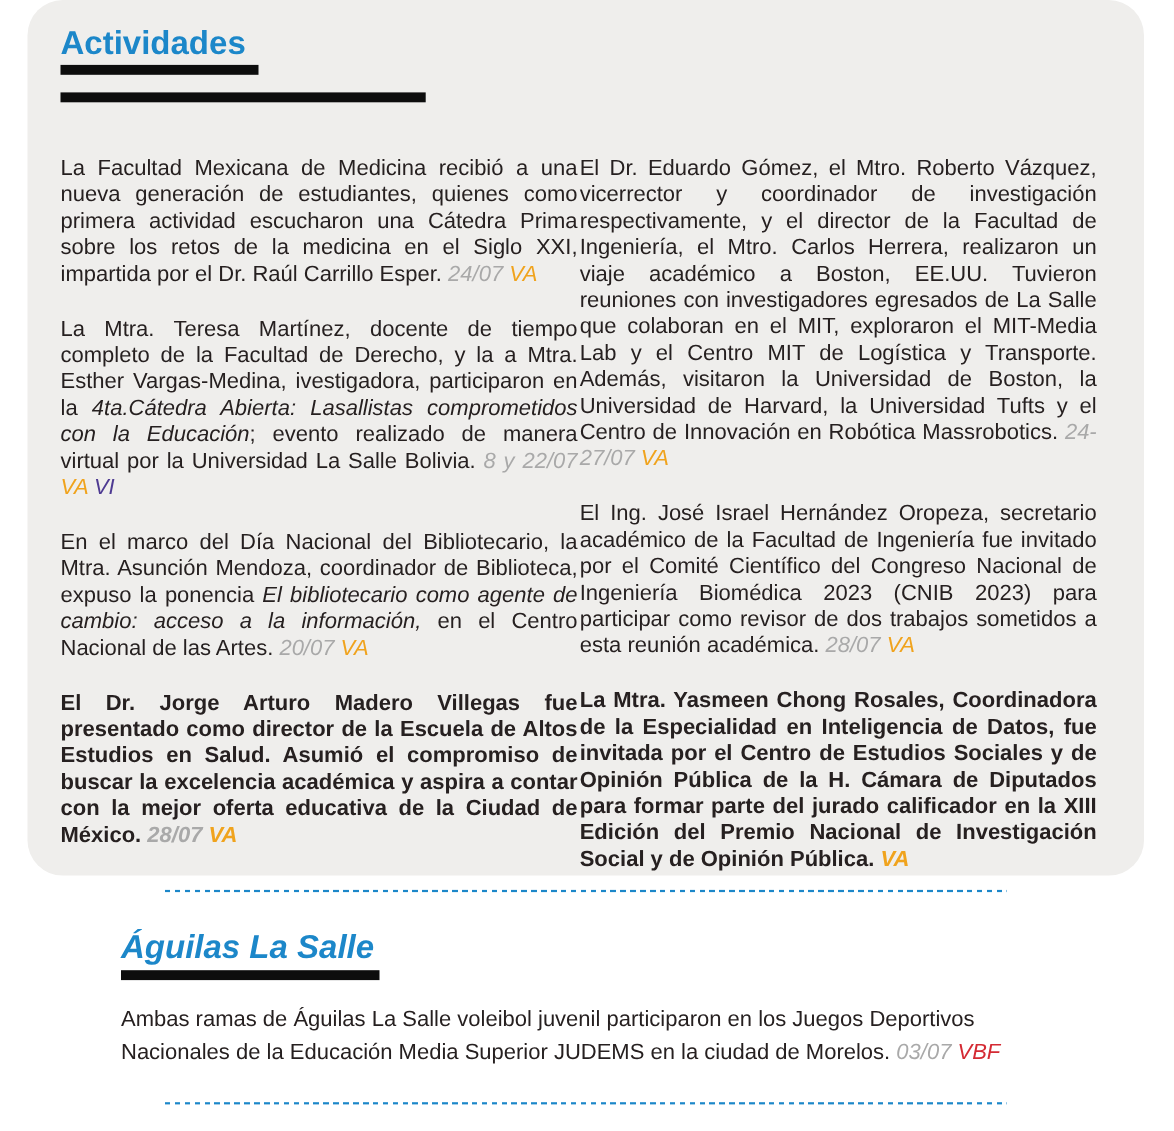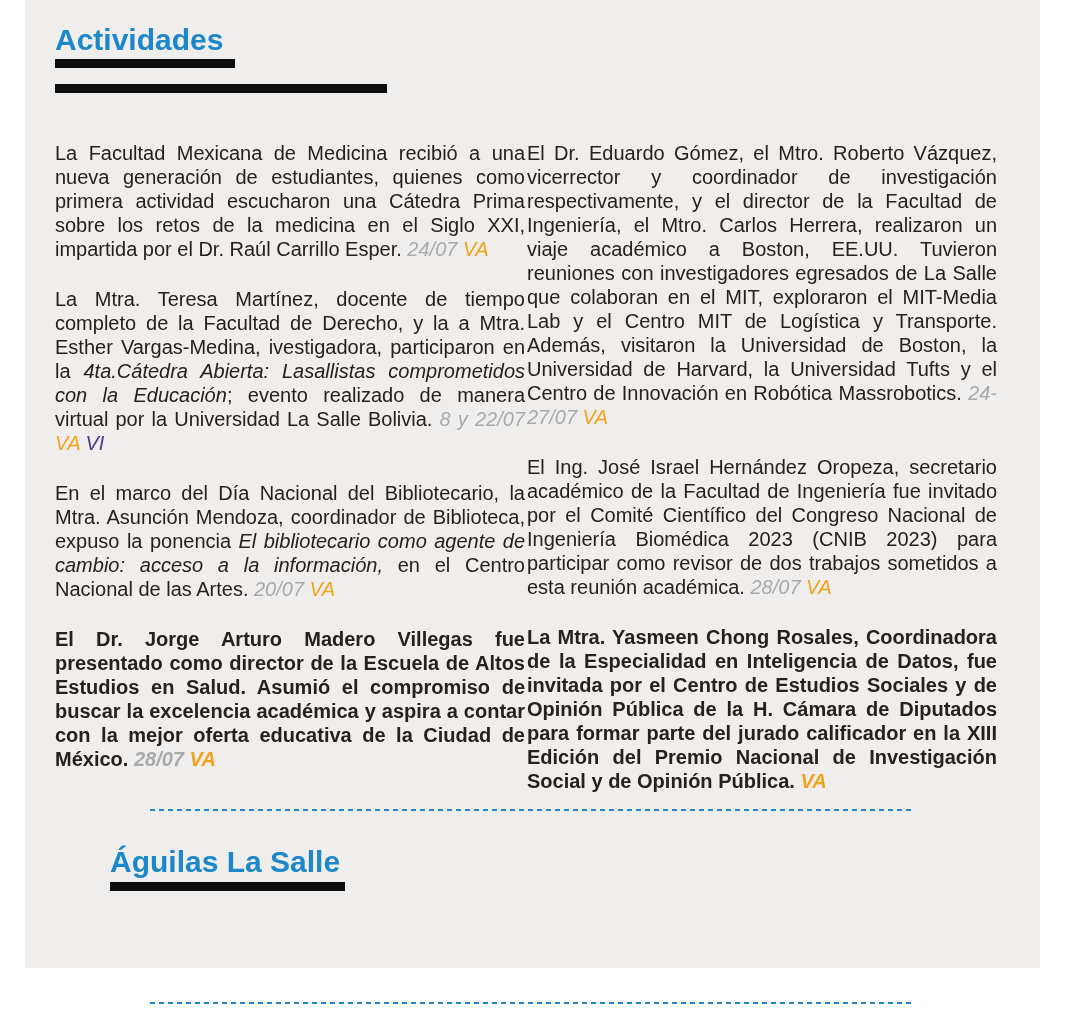--- a/index.html
+++ b/index.html
@@ -9,22 +9,23 @@
     height: 1028px;
     background: #ffffff;
     font-family: "Liberation Sans", sans-serif;
     overflow: hidden;
   }
   .canvas {
     position: absolute;
     left: 25px;
     top: 0;
     width: 1015px;
-    height: 968px;
+    height: 796px;
     background: var(--canvas_bg, #efeeec);
+    border-radius: 32px;
   }
   .heading-block {
     position: absolute;
     left: 30px; 
     top: 24px;
     width: 480px;
   }
   .title-line {
     display: block;
     font-weight: bold;
@@ -84,20 +85,21 @@
     position: absolute;
     left: 85px; 
     top: 845px;
   }
   .aguilas-title {
     display: block;
     font-weight: bold;
     font-size: 30px;
     line-height: 34px;
     color: var(--accent_blue, #1c87c9);
+    font-style: italic;
   }
   .aguilas-bar {
     display: block;
     width: 235px;
     height: 9px;
     background: var(--bar_black, #0d0d0d);
     margin-top: 3px;
   }
   .aguilas-paragraph {
     position: absolute;
@@ -145,16 +147,17 @@
     </div>
   </main>
 
   <div class="dashed-divider divider-1"></div>
 
   <section class="aguilas-heading-block">
     <span class="aguilas-title">Águilas La Salle</span>
     <span class="aguilas-bar"></span>
   </section>
 
+  <p class="aguilas-paragraph"><span>Ambas ramas de Águilas La Salle voleibol juvenil participaron en los Juegos Deportivos Nacionales de la Educación Media Superior JUDEMS en la ciudad de Morelos. </span><span class="date">03/07 </span><span class="tag tag-vbf">VBF</span></p>
 
   <div class="dashed-divider divider-2"></div>
 
 </div>
 
 </body></html>

